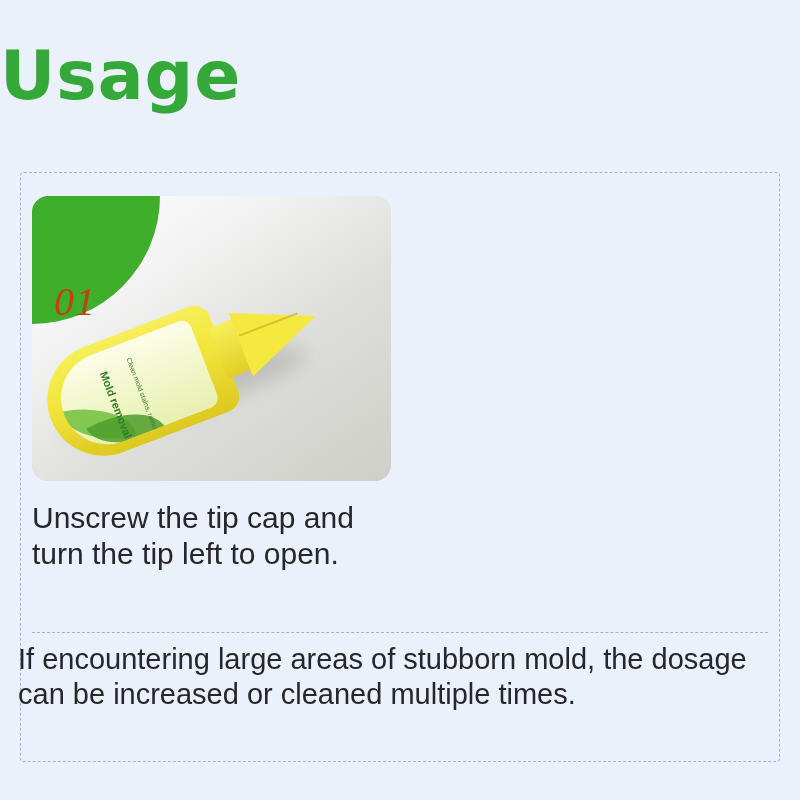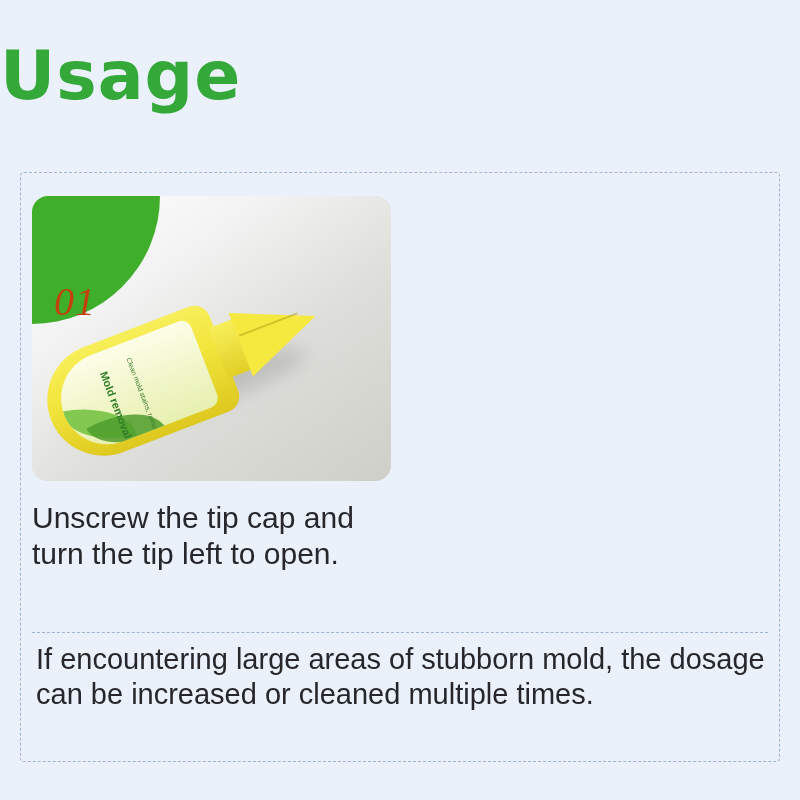--- a/index.html
+++ b/index.html
@@ -277,21 +277,21 @@
   }
   .divider {
     position: absolute;
     left: 32px;
     top: 632px;
     width: 736px;
     border-top: 1px dashed #9fb4cf;
   }
   .footnote {
     position: absolute;
-    left: 36px;
+    left: 18px;
     top: 642px;
     width: 740px;
     font-size: 29px;
     line-height: 35px;
     color: #26262b;
   }
 </style>
 </head>
 <body>
 

